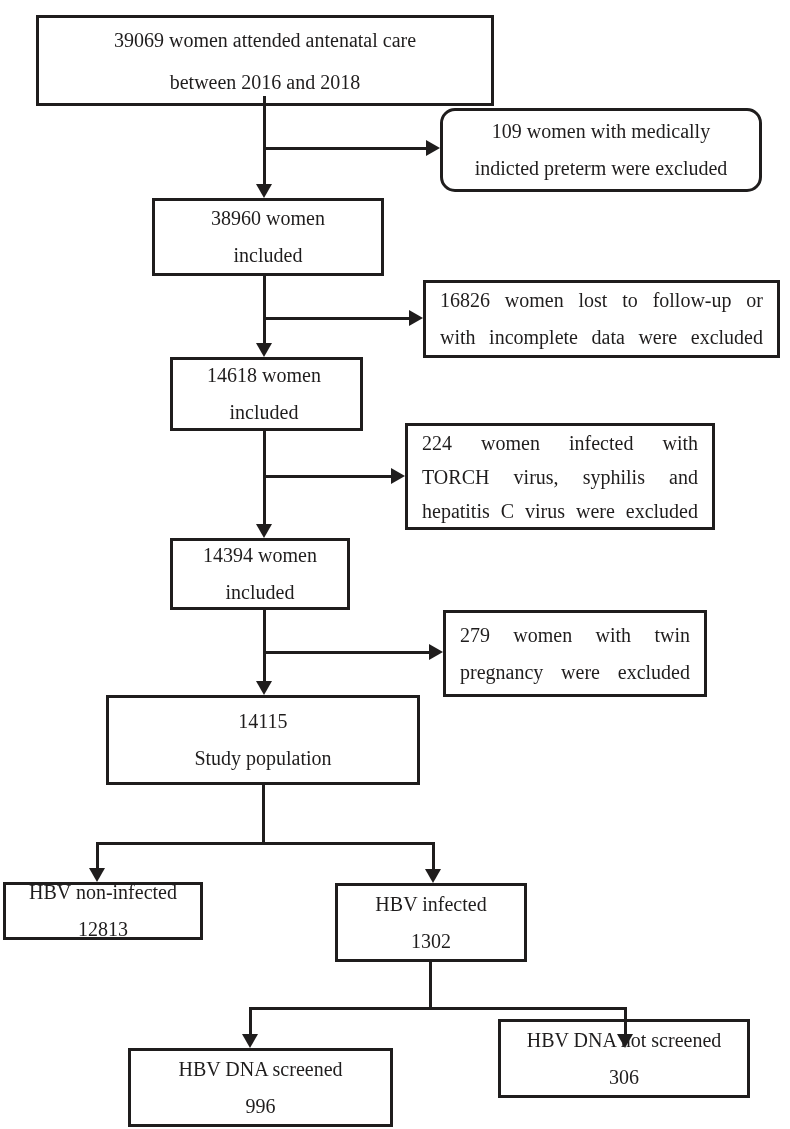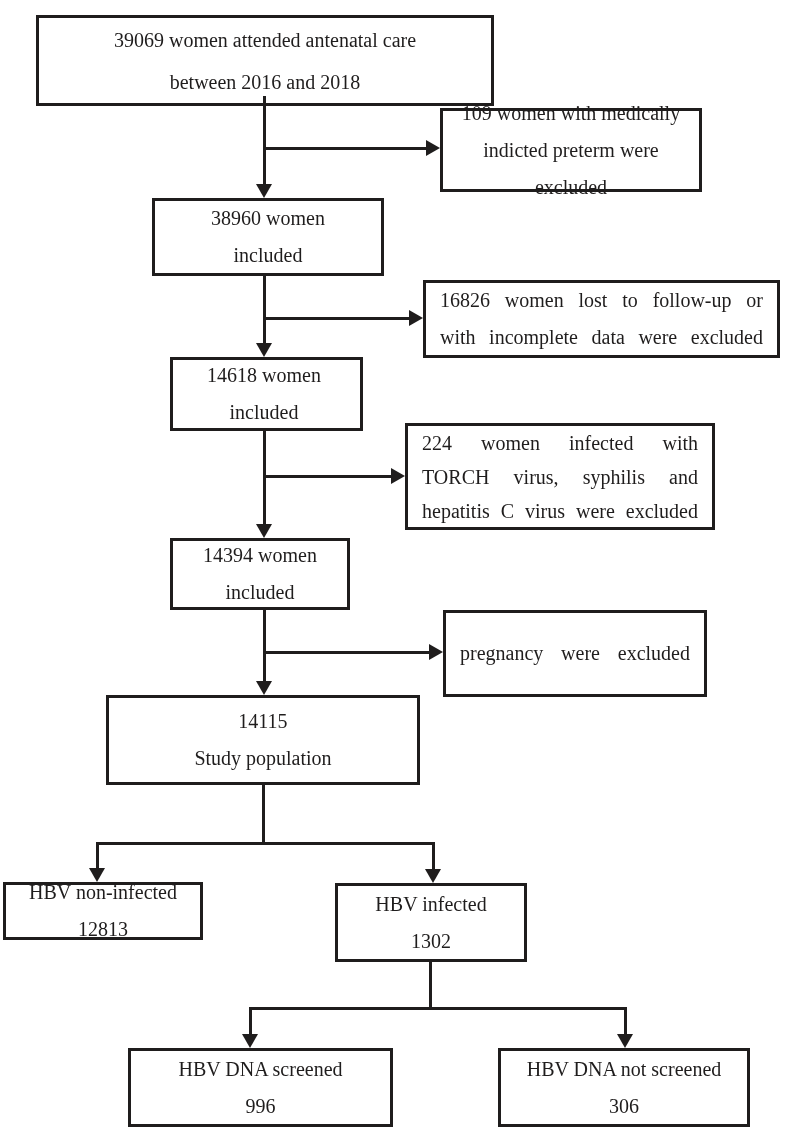--- a/index.html
+++ b/index.html
@@ -60,21 +60,21 @@
 </head>
 <body>
 
 <div id="canvas">
 
   <div class="box big" style="left:36px; top:15px; width:458px; height:91px;">
     <span class="line">39069 women attended antenatal care</span>
     <span class="line">between 2016 and 2018</span>
   </div>
 
-  <div class="box" style="left:440px; top:108px; width:262px; height:84px;">
+  <div class="box" style="left:440px; top:108px; width:322px; height:84px;border-radius:15px;">
     <span class="line">109 women with medically</span>
     <span class="line">indicted preterm were excluded</span>
   </div>
 
   <div class="box" style="left:152px; top:198px; width:232px; height:78px;">
     <span class="line">38960 women</span>
     <span class="line">included</span>
   </div>
 
   <div class="box" style="left:423px; top:280px; width:357px; height:78px;">
@@ -92,20 +92,21 @@
     <span class="line just">TORCH virus, syphilis and</span>
     <span class="line just">hepatitis C virus were excluded</span>
   </div>
 
   <div class="box" style="left:170px; top:538px; width:180px; height:72px;">
     <span class="line">14394 women</span>
     <span class="line">included</span>
   </div>
 
   <div class="box" style="left:443px; top:610px; width:264px; height:87px;">
+    <span class="line just">279 women with twin</span>
     <span class="line just">pregnancy were excluded</span>
   </div>
 
   <div class="box" style="left:106px; top:695px; width:314px; height:90px;">
     <span class="line">14115</span>
     <span class="line">Study population</span>
   </div>
 
   <div class="box" style="left:3px; top:882px; width:200px; height:58px;">
     <span class="line">HBV non-infected</span>
@@ -115,21 +116,21 @@
   <div class="box" style="left:335px; top:883px; width:192px; height:79px;">
     <span class="line">HBV infected</span>
     <span class="line">1302</span>
   </div>
 
   <div class="box" style="left:128px; top:1048px; width:265px; height:79px;align-items:flex-end;">
     <span class="line">HBV DNA screened</span>
     <span class="line">996</span>
   </div>
 
-  <div class="box" style="left:498px; top:1048px; width:252px; height:79px;">
+  <div class="box" style="left:498px; top:1019px; width:252px; height:79px;">
     <span class="line">HBV DNA not screened</span>
     <span class="line">306</span>
   </div>
 
   <div class="vline" style="left:263px; top:96px; height:90px;"></div>
   <div class="arrow-down" style="left:256px; top:184px;"></div>
 
   <div class="hline" style="left:263px; top:147px; width:164px;"></div>
   <div class="arrow-right" style="left:426px; top:140px;"></div>
 

